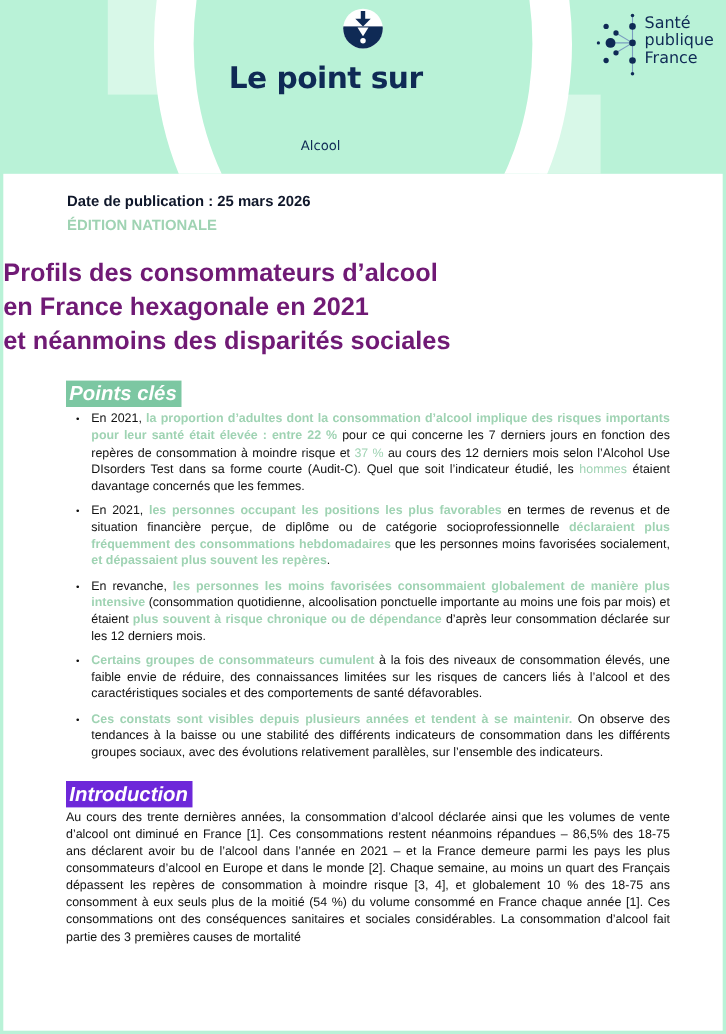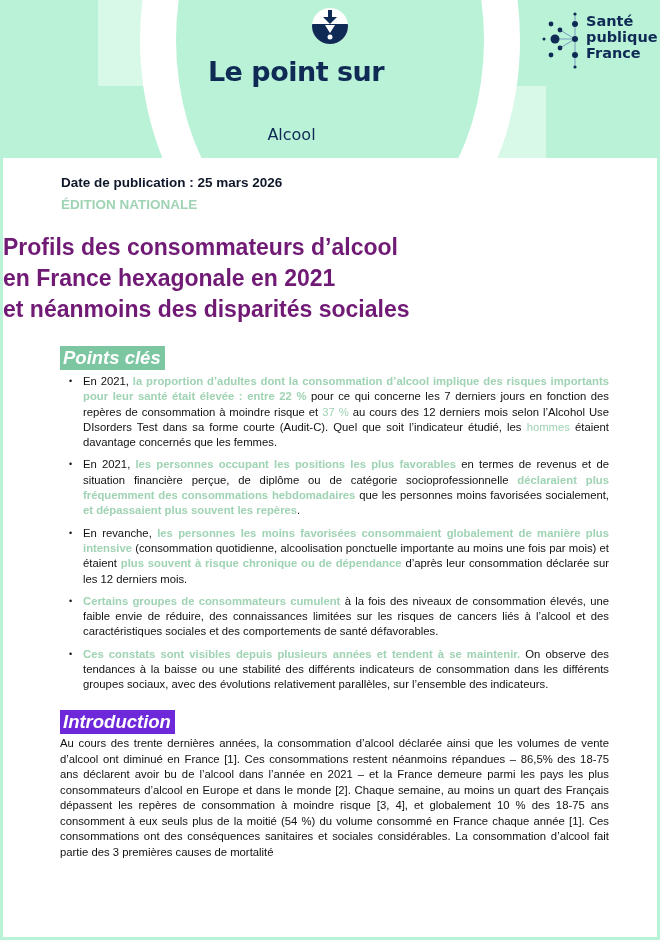--- a/index.html
+++ b/index.html
@@ -7,24 +7,24 @@
   body { position: relative; font-family: "Liberation Sans", sans-serif; color: #111; }
 
   
   .header { position: absolute; left: 0; top: 0; width: 660px; height: 158px; background: #b9f2d7; overflow: hidden; }
   .arc-left-light { position: absolute; left: 98px; top: 0; width: 60px; height: 86px; background: #d8f8e8; }
   .arc-right-light { position: absolute; left: 490px; top: 86px; width: 56px; height: 72px; background: #d8f8e8; }
   .ring { position: absolute; left: 140px; top: -210px; width: 380px; height: 500px; border-radius: 50%; border: 36px solid #ffffff; }
 
   .badge { position: absolute; left: 311px; top: 7px; width: 38px; height: 38px; }
   .brand-title { position: absolute; left: 0; width: 592px; top: 56px; text-align: center; font-family: "DejaVu Sans", sans-serif; font-weight: bold; font-size: 27px; color: #0f2a55; letter-spacing: -0.5px; }
-  .topic { position: absolute; left: 0; width: 583px; top: 125px; text-align: center; font-family: "DejaVu Sans", sans-serif; font-size: 16px; color: #0f2a55; }
+  .topic { position: absolute; left: 0; width: 583px; top: 125px; text-align: center; font-family: "DejaVu Sans", sans-serif; font-size: 12px; color: #0f2a55; }
 
   .logo { position: absolute; left: 542px; top: 10px; width: 115px; height: 62px; }
-  .logo-text { position: absolute; left: 44px; top: 3px; font-family: "DejaVu Sans", sans-serif; font-weight: bold; font-size: 14.5px; line-height: 16px; color: #0f2a55; }
+  .logo-text { position: absolute; left: 44px; top: 3px; font-family: "DejaVu Sans", sans-serif; font-weight: normal; font-size: 14.5px; line-height: 16px; color: #0f2a55; }
 
   
   .page { position: absolute; left: 3px; top: 158px; width: 654px; height: 779px; background: #ffffff; }
   .pubdate { position: absolute; left: 58px; top: 17px; font-weight: bold; font-size: 13.5px; color: #0f172a; }
   .edition { position: absolute; left: 58px; top: 39px; font-weight: bold; font-size: 13.5px; color: #9fd3b3; }
   .doc-title { position: absolute; left: 0; width: 551px; top: 74px; text-align: left; font-weight: bold; font-size: 23px; line-height: 31px; color: #701a75; }
 
   .sec-head { position: absolute; left: 57px; padding: 1px 4px 1px 3px; font-weight: bold; font-size: 18.5px; color: #ffffff; line-height: 22px; font-style: italic; }
   .sec-keypoints { top: 188px; background: #7cc7a2; }
   .sec-intro { top: 552px; background: #6d28d9; }

